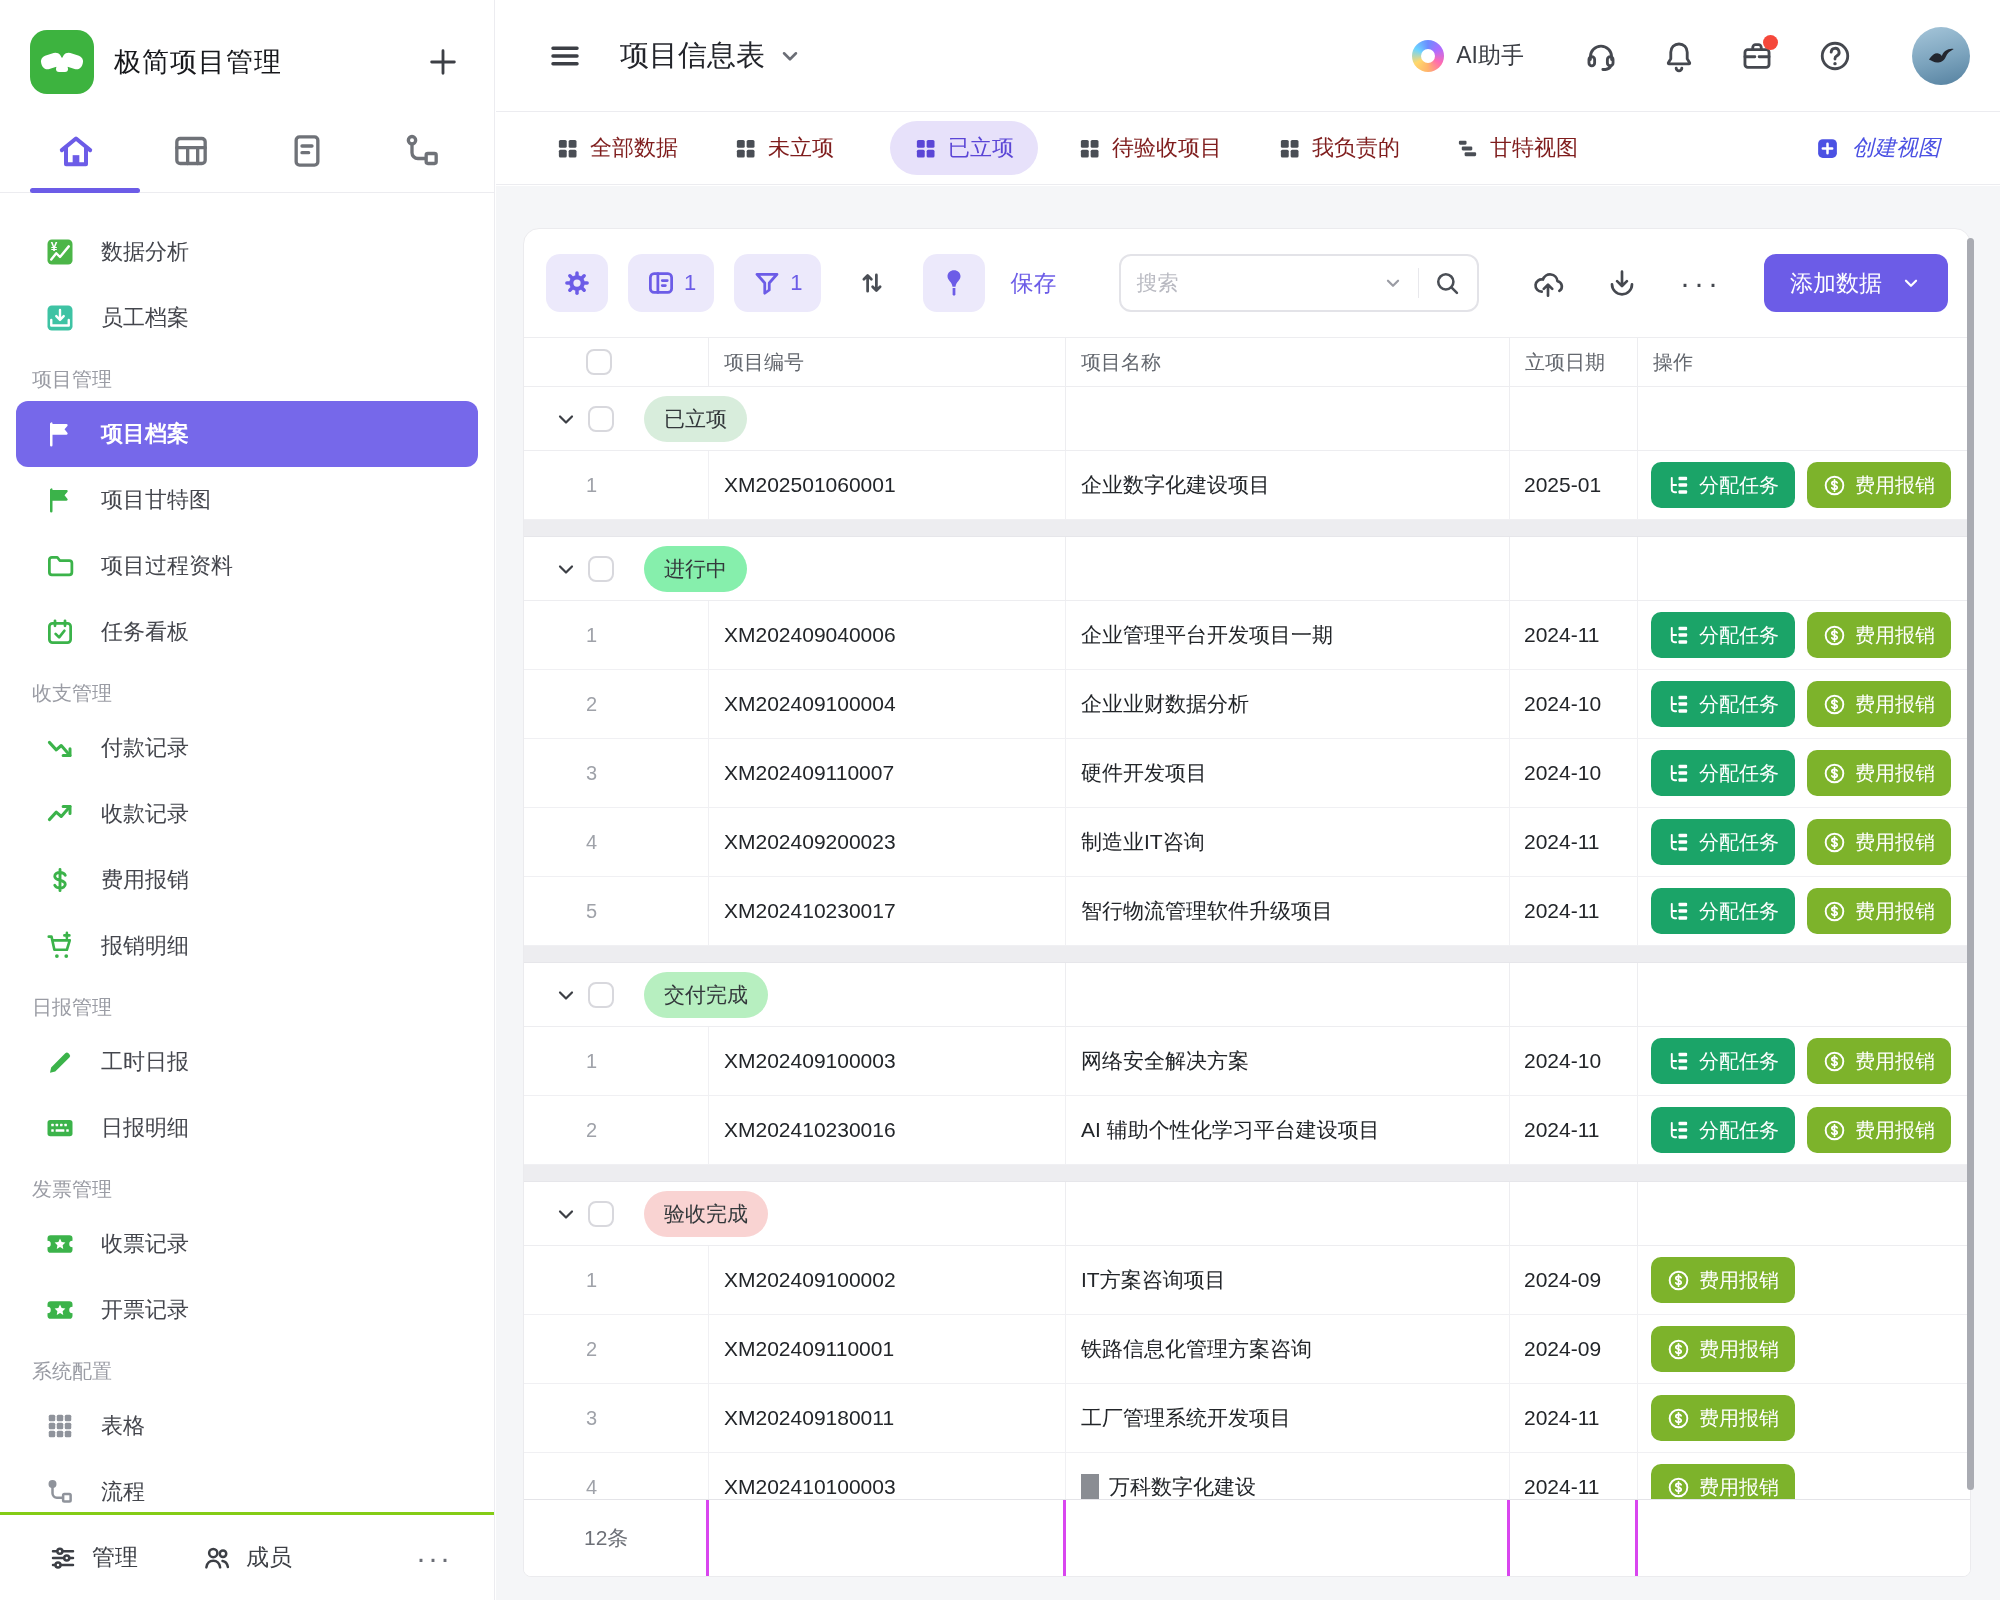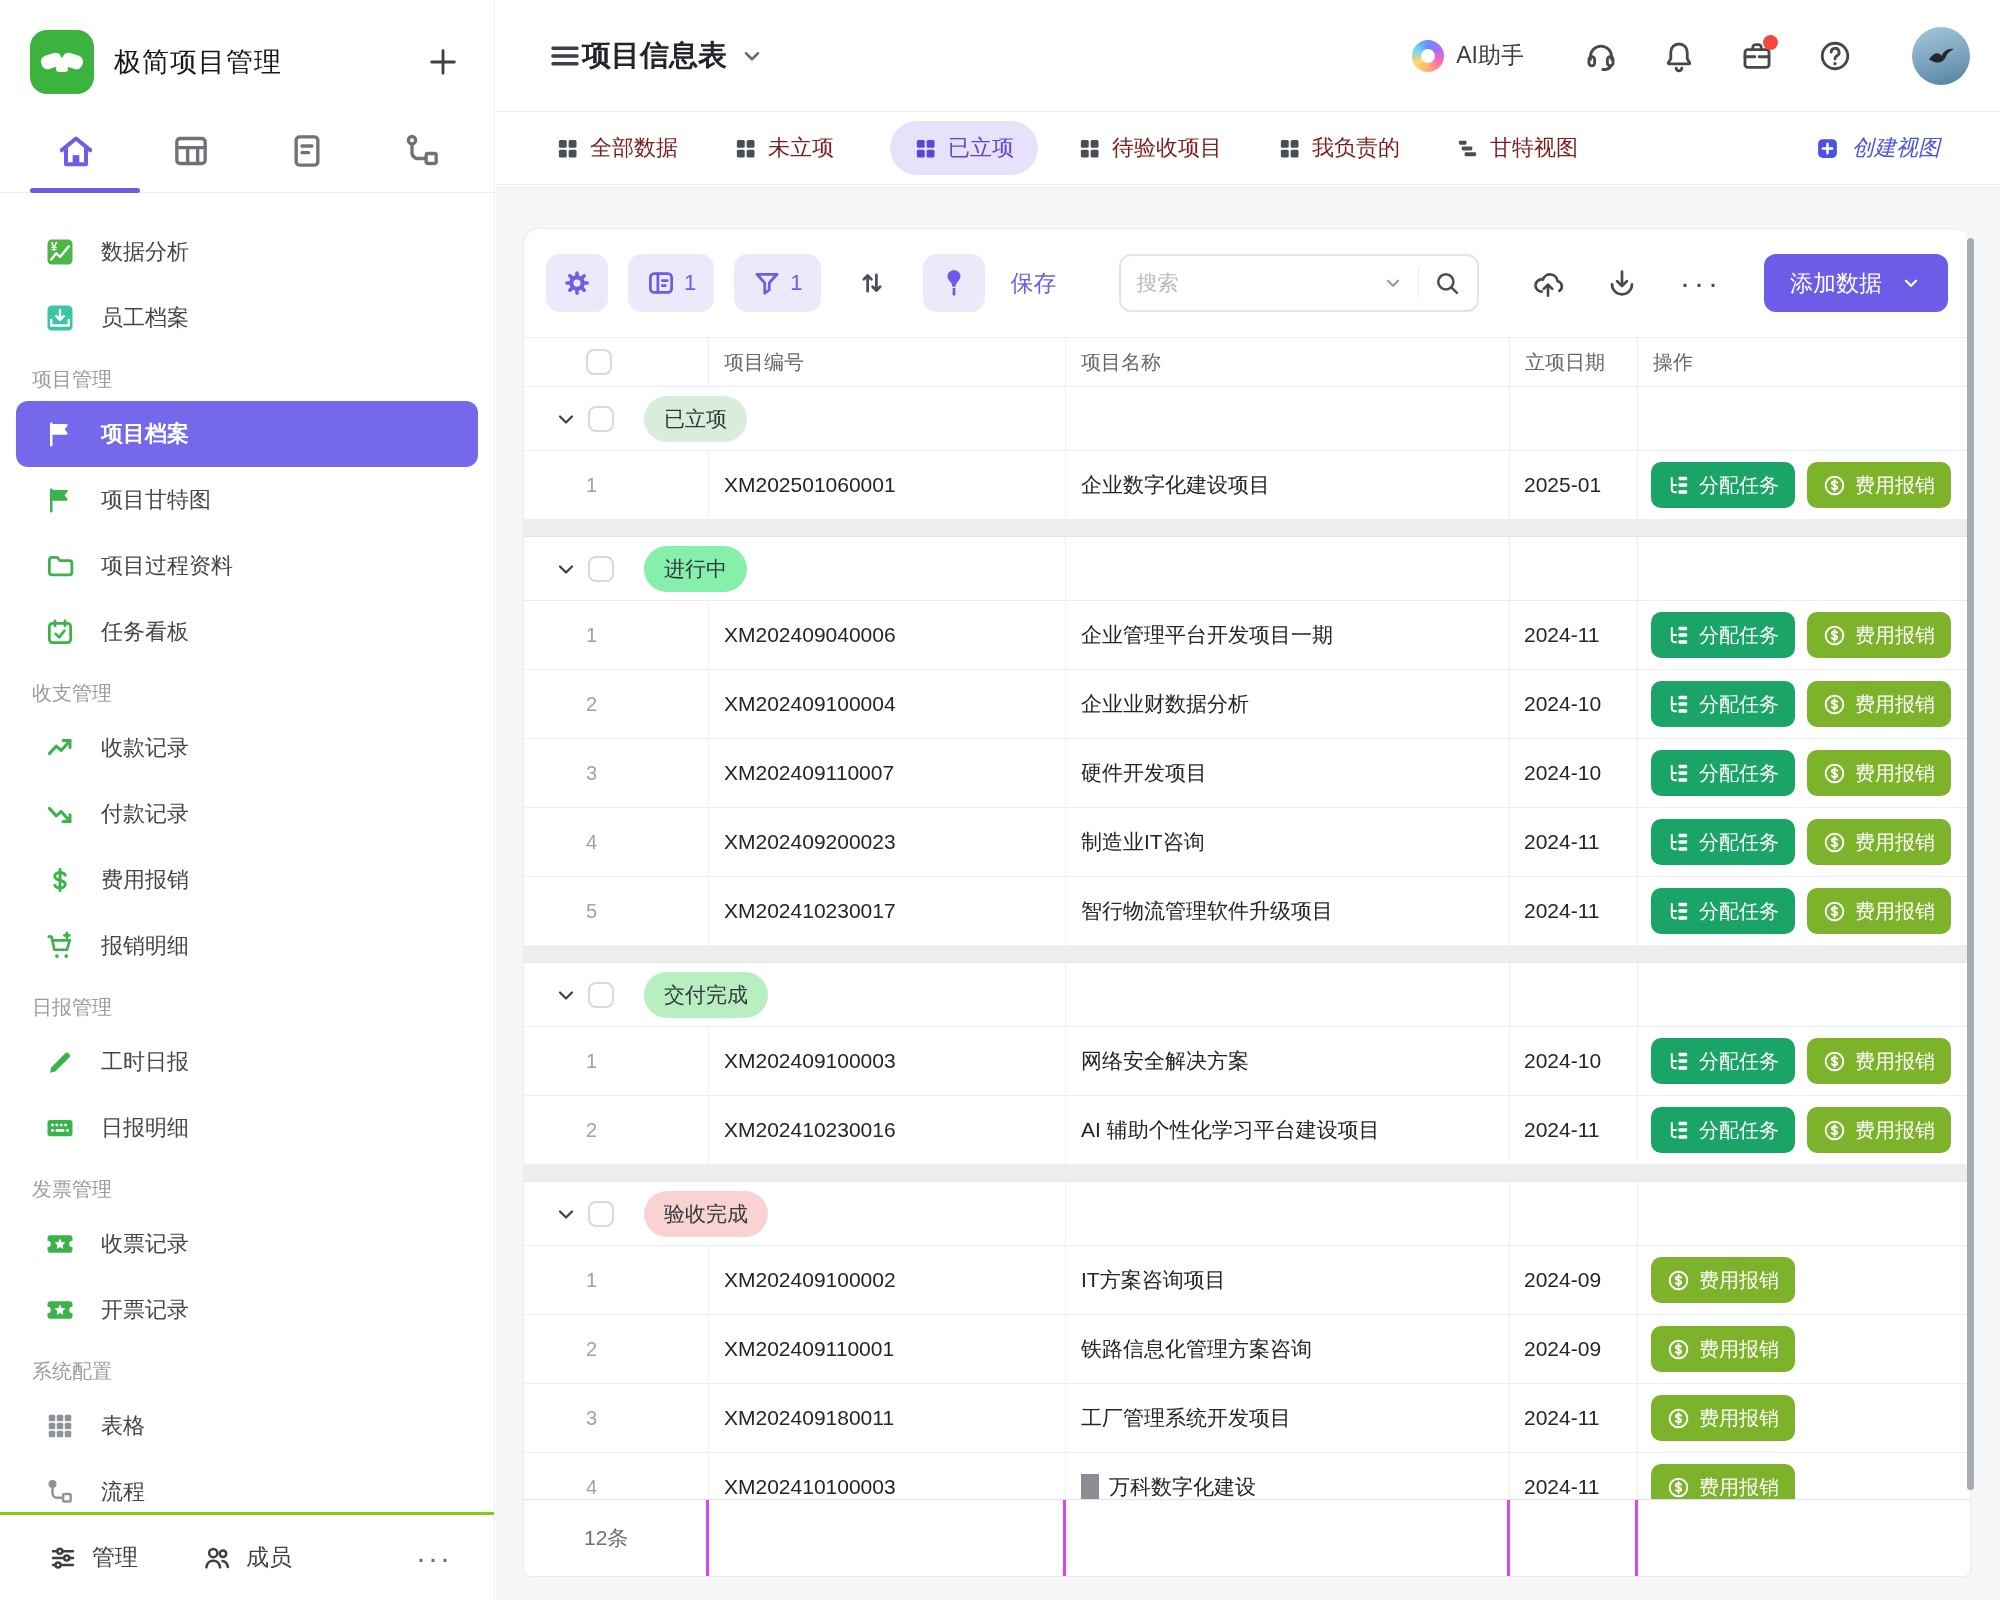--- a/index.html
+++ b/index.html
@@ -27,21 +27,21 @@
   .sb-foot{height:88px;flex:none;border-top:3px solid #84cc16;display:flex;align-items:center;
            padding:0 42px 0 48px;box-sizing:border-box;}
   .sb-foot-item{display:flex;align-items:center;gap:14px;font-size:23px;color:#3c3f45;}
   .sb-foot-item .ic{width:30px;height:30px;}
   .sb-foot-more{margin-left:auto;font-size:30px;color:#6b6e76;letter-spacing:2px;line-height:10px;}
   
   .main{position:absolute;left:496px;top:0;right:0;height:1600px;}
   .topbar{height:112px;border-bottom:1px solid #ececf0;display:flex;align-items:center;
           padding:0 30px 0 52px;box-sizing:border-box;background:#fff;}
   .hamburger{width:34px;height:34px;color:#3c3f45;}
-  .page-title{font-size:29px;font-weight:700;color:#23252b;}
+  .page-title{margin-left:38px;font-size:29px;font-weight:400;color:#23252b;}
   .title-chev{width:26px;height:26px;color:#6b6e76;margin-left:12px;}
   .topbar-right{margin-left:auto;display:flex;align-items:center;gap:60px;}
   .ai-entry{display:flex;align-items:center;gap:12px;font-size:23px;color:#3c3f45;}
   .ai-orb{width:32px;height:32px;border-radius:50%;position:relative;
           background:conic-gradient(#6b8cff,#b06bff,#ff6bb0,#ffb36b,#ffd86b,#6bd4ff,#6b8cff);}
   .ai-orb::after{content:"";position:absolute;left:9px;top:9px;width:14px;height:14px;background:#fff;border-radius:50%;}
   .top-ic{width:34px;height:34px;color:#45484f;position:relative;}
   .badge-dot{position:absolute;right:-4px;top:-4px;width:15px;height:15px;border-radius:50%;background:#F5483B;}
   .avatar{width:58px;height:58px;border-radius:50%;background:linear-gradient(165deg,#a6c6da 0%,#7ba3bd 55%,#54809f 100%);
           display:flex;align-items:center;justify-content:center;overflow:hidden;}
@@ -224,34 +224,34 @@
               <rect x="3.5" y="5" width="17" height="15.5" rx="2.5" stroke-width="2.2"></rect>
               <path d="M8 3v4M16 3v4M8.5 13.5l2.8 2.8 4.2-5.3" stroke-width="2.2"></path>
             </svg>
           </span>
           <span>任务看板</span>
         </div>
         <div class="sb-section">收支管理</div>
         <div class="sb-item">
           <span class="sb-ic" style="color: rgb(59, 179, 74);">
             <svg viewBox="0 0 24 24" fill="none" stroke="currentColor" stroke-width="2" stroke-linecap="round" stroke-linejoin="round" width="100%" height="100%">
+              <path d="M3.5 7.5 9 13.5l4-3.5 7 8" stroke-width="2.4"></path>
+              <path d="M14.5 18H20v-5.5" stroke-width="2.4"></path>
+            </svg>
+          </span>
+          <span>付款记录</span>
+        </div>
+        <div class="sb-item">
+          <span class="sb-ic" style="color: rgb(59, 179, 74);">
+            <svg viewBox="0 0 24 24" fill="none" stroke="currentColor" stroke-width="2" stroke-linecap="round" stroke-linejoin="round" width="100%" height="100%">
               <path d="M3.5 16.5 9 10.5l4 3.5 7-8" stroke-width="2.4"></path>
               <path d="M14.5 6H20v5.5" stroke-width="2.4"></path>
             </svg>
           </span>
           <span>收款记录</span>
-        </div>
-        <div class="sb-item">
-          <span class="sb-ic" style="color: rgb(59, 179, 74);">
-            <svg viewBox="0 0 24 24" fill="none" stroke="currentColor" stroke-width="2" stroke-linecap="round" stroke-linejoin="round" width="100%" height="100%">
-              <path d="M3.5 7.5 9 13.5l4-3.5 7 8" stroke-width="2.4"></path>
-              <path d="M14.5 18H20v-5.5" stroke-width="2.4"></path>
-            </svg>
-          </span>
-          <span>付款记录</span>
         </div>
         <div class="sb-item">
           <span class="sb-ic" style="color: rgb(59, 179, 74);">
             <svg viewBox="0 0 24 24" fill="none" stroke="currentColor" stroke-width="2" stroke-linecap="round" stroke-linejoin="round" width="100%" height="100%">
               <path d="M16.2 8.2c-.6-1.3-2.2-2.2-4.2-2.2-2.3 0-4.2 1.2-4.2 3s1.8 2.6 4.2 3.2c2.4.6 4.2 1.4 4.2 3.2s-1.9 3-4.2 3c-2 0-3.6-.9-4.2-2.2M12 3.5v17" stroke-width="2.3"></path>
             </svg>
           </span>
           <span>费用报销</span>
         </div>
         <div class="sb-item">

